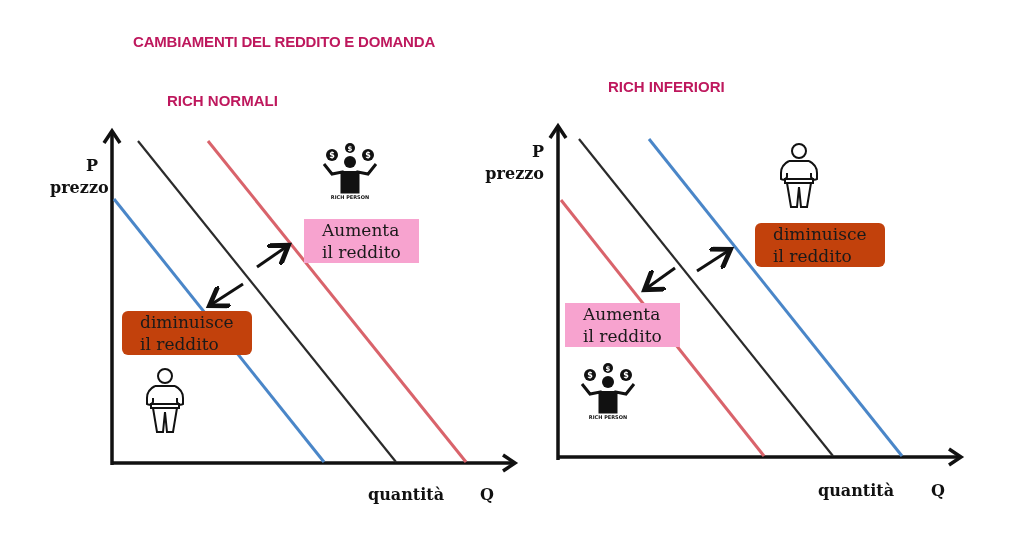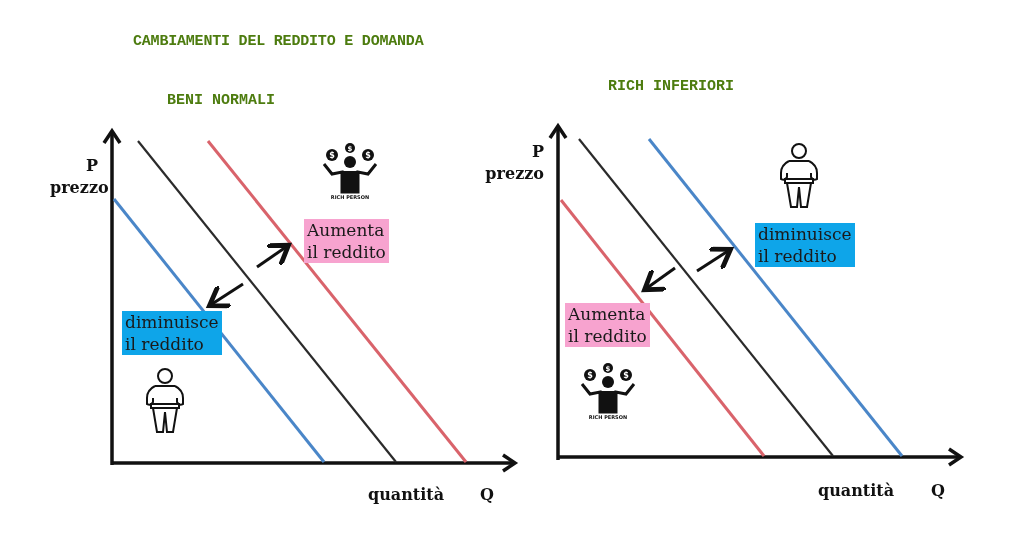--- a/index.html
+++ b/index.html
@@ -1,32 +1,32 @@
 <!DOCTYPE html>
 <html><head>
   <meta charset="utf-8">
   <style>
     html, body { margin: 0; padding: 0; background: #ffffff; }
     body { width: 1024px; height: 544px; position: relative; overflow: hidden; font-family: "DejaVu Serif", "Liberation Serif", serif; }
-    .title { position: absolute; font-weight: bold; color: #4d7c0f; font-family: Liberation Mono, monospace; }
+    .title { position: absolute; font-weight: bold; color: #be185d; font-family: Liberation Sans, sans-serif; }
     .main-title { left: 133px; top: 33px; font-size: 15px; letter-spacing: -0.2px; }
     .sub-title { font-size: 15px; }
     .axis-label { position: absolute; font-weight: bold; font-size: 16px; color: #111; text-align: right; line-height: 22px; font-family: "DejaVu Serif", serif; }
-    .tag { position: absolute; font-size: 17px; line-height: 22px; color: #1a1a1a; padding: 0 3px; font-family: "DejaVu Serif", serif; }
+    .tag { position: absolute; font-size: 17px; line-height: 22px; color: #1a1a1a; padding: 0 18px; font-family: "DejaVu Serif", serif; }
     .tag.pink { background: #f7a3cf; }
-    .tag.blue { background: #0ea5e9; }
+    .tag.blue { background: #c2410c; border-radius: 6px; }
     svg.plot { position: absolute; left: 0; top: 0; }
     .icon { position: absolute; }
     .rich-caption { font-family: "DejaVu Sans", sans-serif; font-size: 5px; font-weight: bold; fill: #111; }
   </style>
 </head>
 <body>
 
 <div class="title main-title">CAMBIAMENTI DEL REDDITO E DOMANDA</div>
-<div class="title sub-title" style="left:167px; top:92px;">BENI NORMALI</div>
+<div class="title sub-title" style="left:167px; top:92px;">RICH NORMALI</div>
 <div class="title sub-title" style="left:608px; top:78px;">RICH INFERIORI</div>
 
 <svg class="plot" width="1024" height="544" viewBox="0 0 1024 544">
   <defs>
     <marker id="ah" markerWidth="8" markerHeight="8" refX="5" refY="4" orient="auto" markerUnits="strokeWidth">
       <path d="M0,0 L6,4 L0,8" fill="none" stroke="#111" stroke-width="1.6"></path>
     </marker>
   </defs>
 
   <g>

